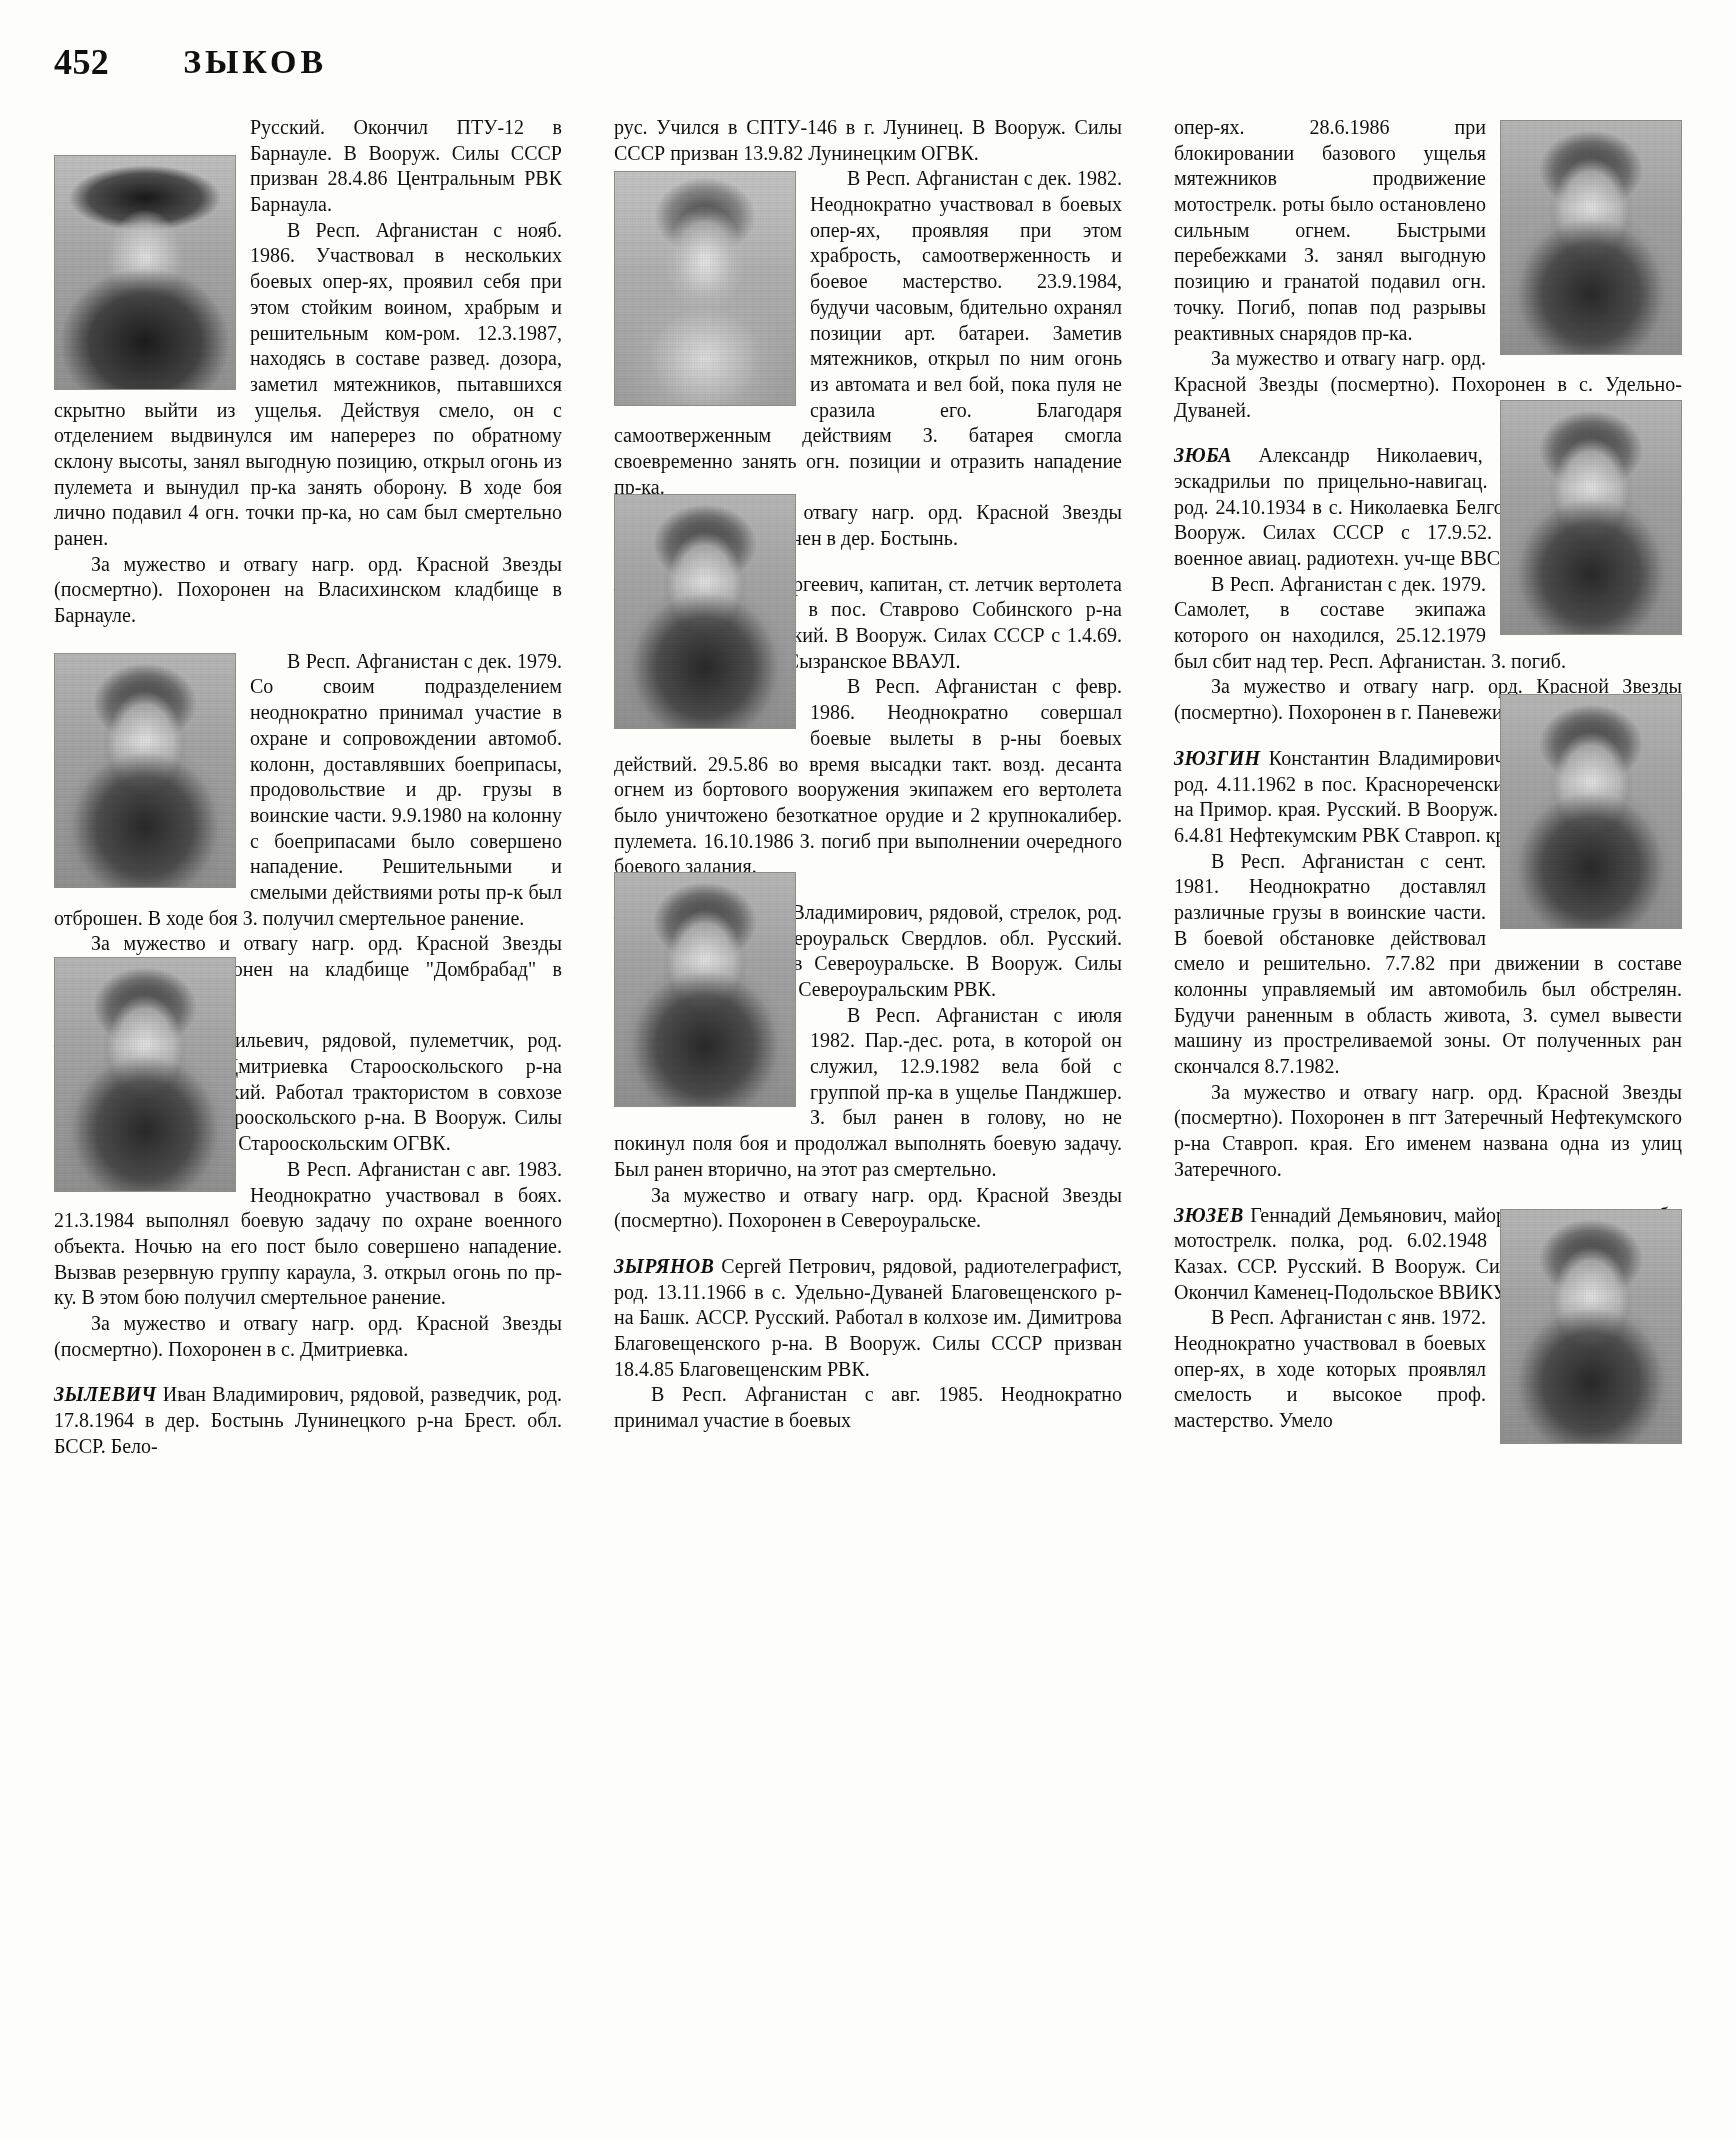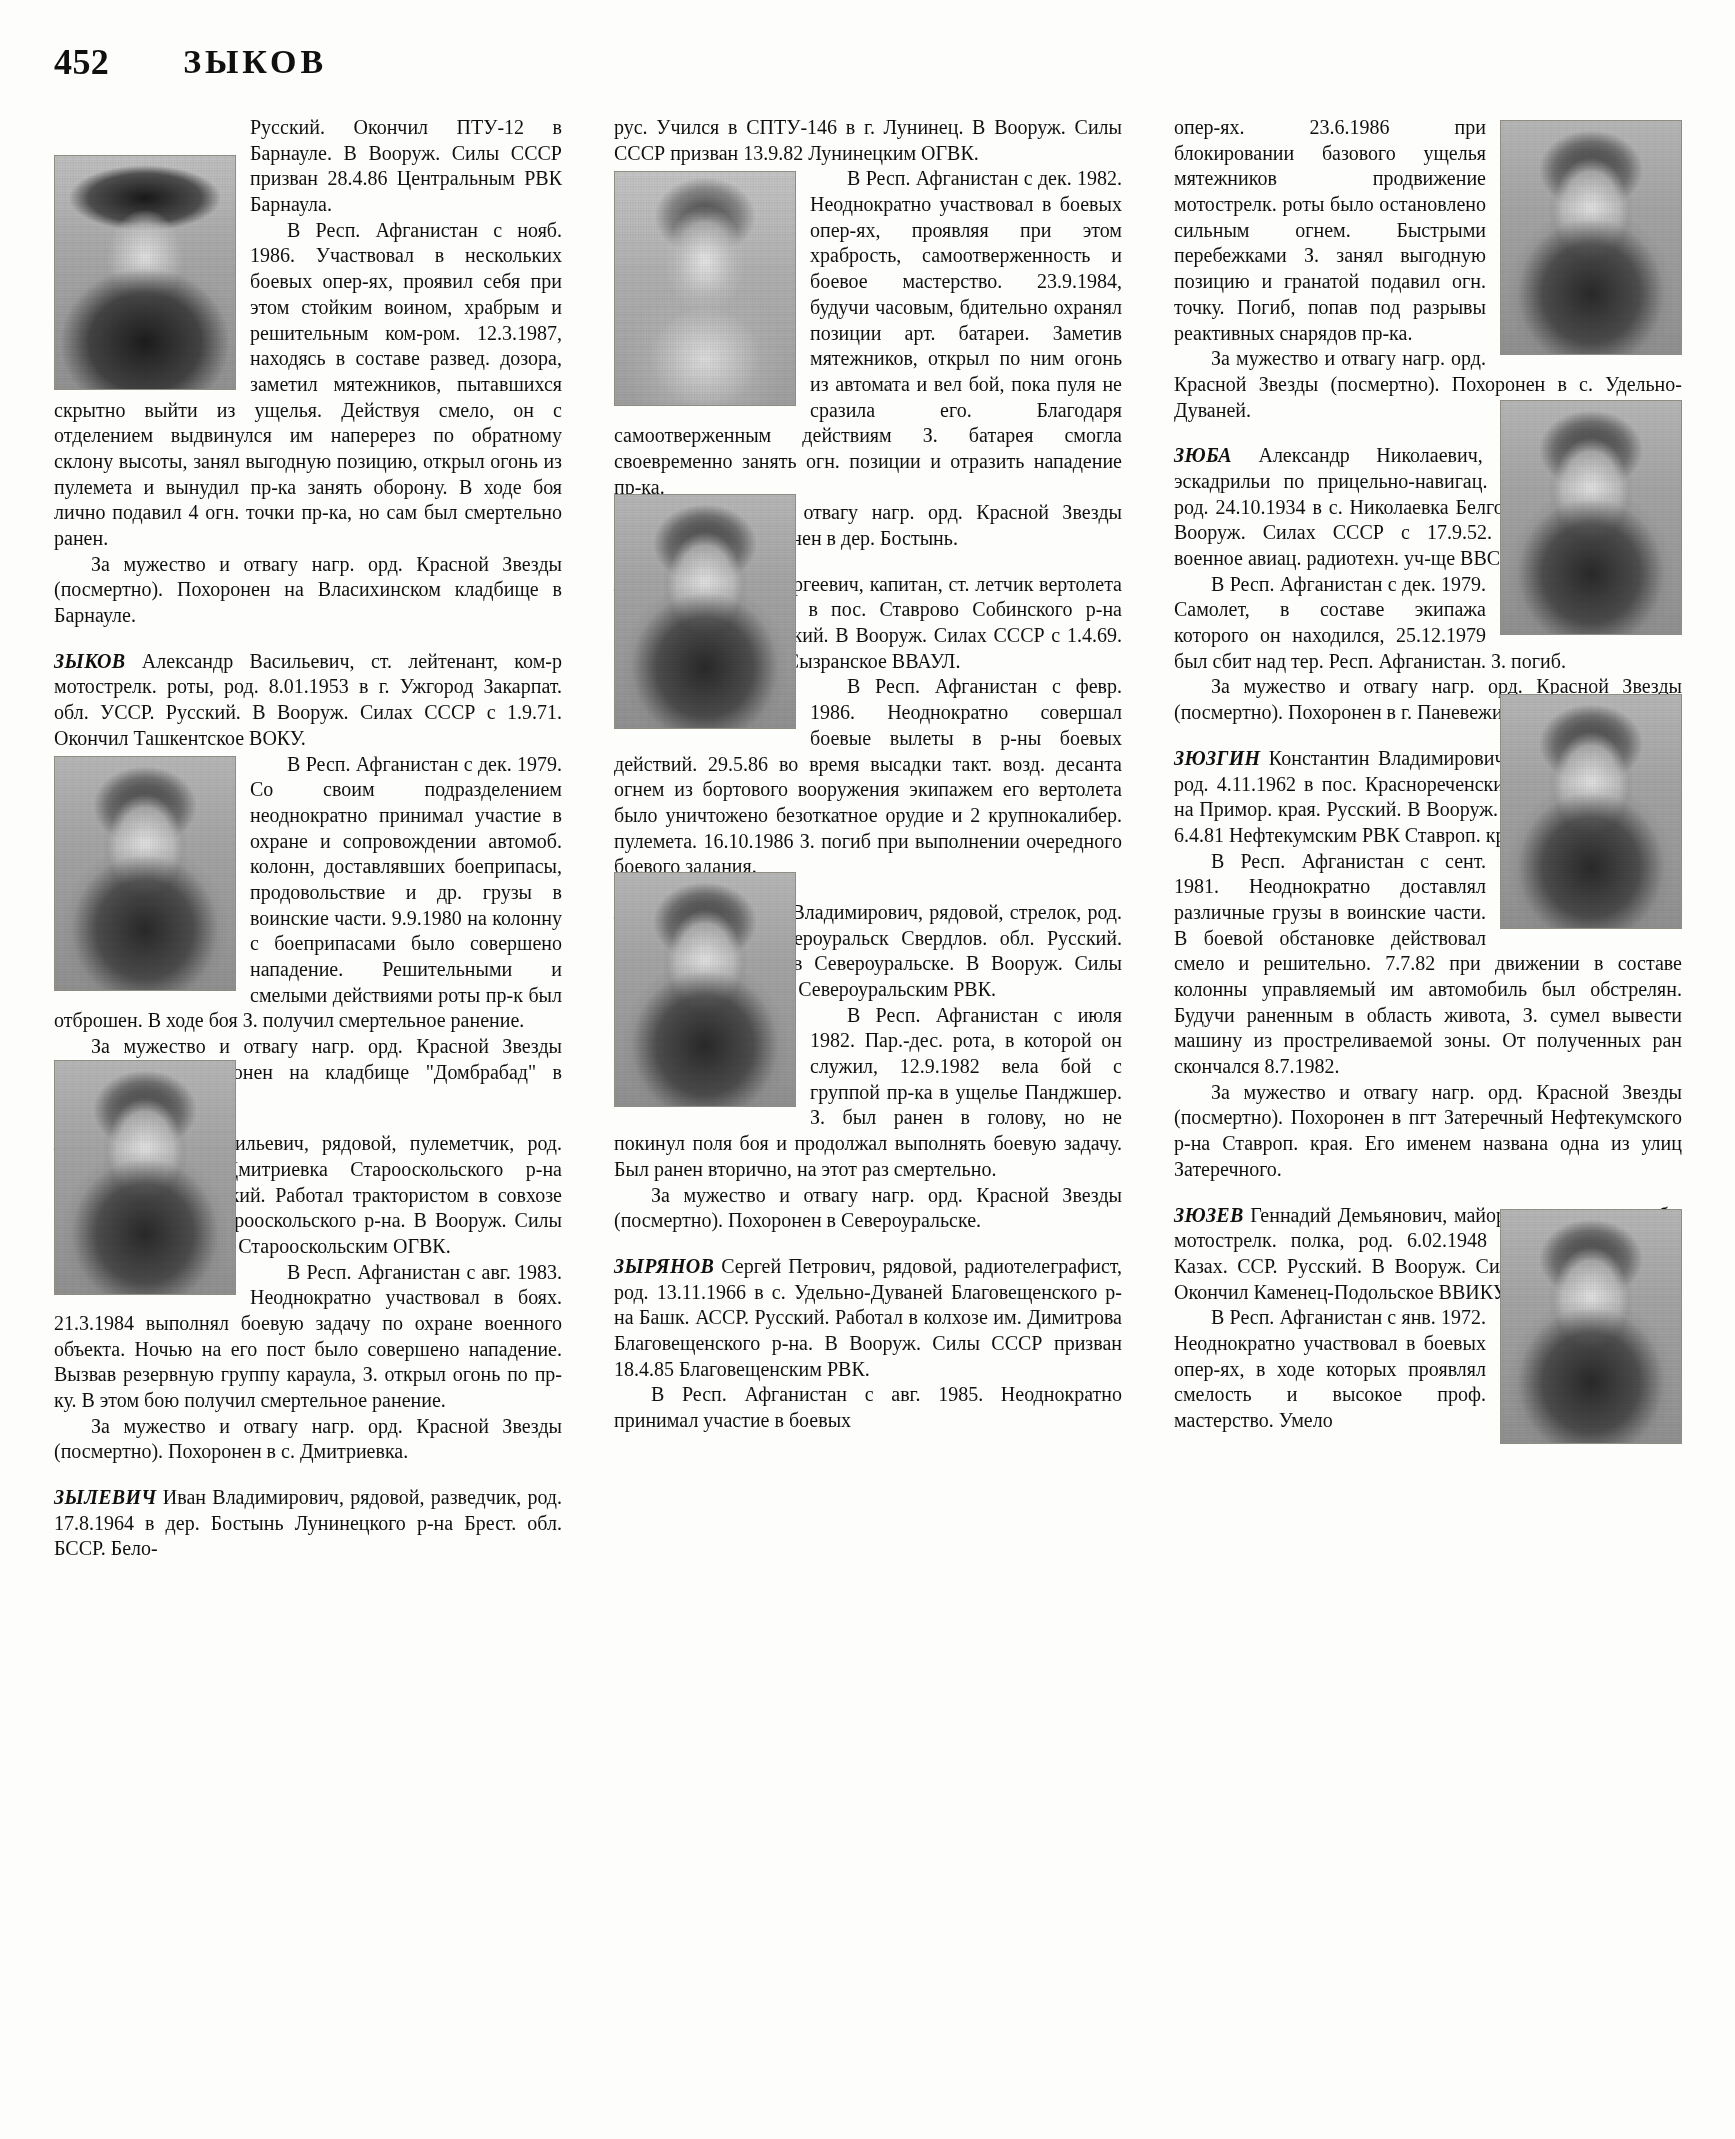--- a/index.html
+++ b/index.html
@@ -154,24 +154,20 @@
         <div class="photo left hat" style="width:180px;height:233px;margin-top:40px;">
           <div class="bg"></div>
             <div class="grain"></div>
         </div>
         <p class="para-cont">Русский. Окончил ПТУ-12 в Барнауле. В Вооруж. Силы СССР призван 28.4.86 Центральным РВК Барнаула.</p>
         <p class="para">В Респ. Афганистан с нояб. 1986. Участвовал в нескольких боевых опер-ях, проявил себя при этом стойким воином, храбрым и решительным ком-ром. 12.3.1987, находясь в составе развед. дозора, заметил мятежников, пытавшихся скрытно выйти из ущелья. Действуя смело, он с отделением выдвинулся им наперерез по обратному склону высоты, занял выгодную позицию, открыл огонь из пулемета и вынудил пр-ка занять оборону. В ходе боя лично подавил 4 огн. точки пр-ка, но сам был смертельно ранен.</p>
         <p class="para">За мужество и отвагу нагр. орд. Красной Звезды (посмертно). Похоронен на Власихинском кладбище в Барнауле.</p>
       </div>
 
       <div class="entry clearfix">
-        <p class="para-cont">
-          <span class="lemma">ЗЫКОВ</span>
-          <span>Александр Васильевич, ст. лейтенант, ком-р мотострелк. роты, род. 8.01.1953 в г. Ужгород Закарпат. обл. УССР. Русский. В Вооруж. Силах СССР с 1.9.71. Окончил Ташкентское ВОКУ.</span>
-        </p>
         <div class="photo left" style="width:180px;height:233px;">
           <div class="bg"></div>
             <div class="grain"></div>
         </div>
         <p class="para">В Респ. Афганистан с дек. 1979. Со своим подразделением неоднократно принимал участие в охране и сопровождении автомоб. колонн, доставлявших боеприпасы, продовольствие и др. грузы в воинские части. 9.9.1980 на колонну с боеприпасами было совершено нападение. Решительными и смелыми действиями роты пр-к был отброшен. В ходе боя З. получил смертельное ранение.</p>
         <p class="para">За мужество и отвагу нагр. орд. Красной Звезды (посмертно). Похоронен на кладбище "Домбрабад" в Ташкенте.</p>
       </div>
 
       <div class="entry clearfix">
         <p class="para-cont">
@@ -242,21 +238,21 @@
 
     </div>
 
     <div class="col">
 
       <div class="entry clearfix">
         <div class="photo right" style="width:180px;height:233px;">
           <div class="bg"></div>
             <div class="grain"></div>
         </div>
-        <p class="para-cont">опер-ях. 23.6.1986 при блокировании базового ущелья мятежников продвижение мотострелк. роты было остановлено сильным огнем. Быстрыми перебежками З. занял выгодную позицию и гранатой подавил огн. точку. Погиб, попав под разрывы реактивных снарядов пр-ка.</p>
+        <p class="para-cont">опер-ях. 28.6.1986 при блокировании базового ущелья мятежников продвижение мотострелк. роты было остановлено сильным огнем. Быстрыми перебежками З. занял выгодную позицию и гранатой подавил огн. точку. Погиб, попав под разрывы реактивных снарядов пр-ка.</p>
         <p class="para">За мужество и отвагу нагр. орд. Красной Звезды (посмертно). Похоронен в с. Удельно-Дуваней.</p>
       </div>
 
       <div class="entry clearfix">
         <p class="para-cont">
           <span class="lemma">ЗЮБА</span>
           <span>Александр Николаевич, капитан, инженер эскадрильи по прицельно-навигац. комплексу составов, род. 24.10.1934 в с. Николаевка Белгород. обл. Русский. В Вооруж. Силах СССР с 17.9.52. Окончил Двинское военное авиац. радиотехн. уч-ще ВВС.</span>
         </p>
         <div class="photo right" style="width:180px;height:233px;margin-top:-172px;">
           <div class="bg"></div>

